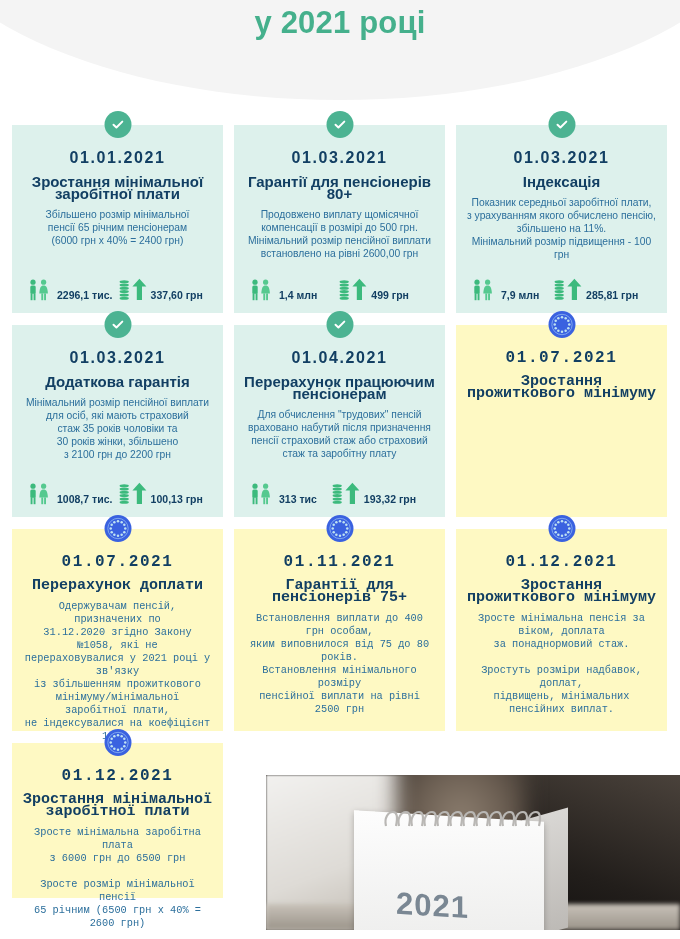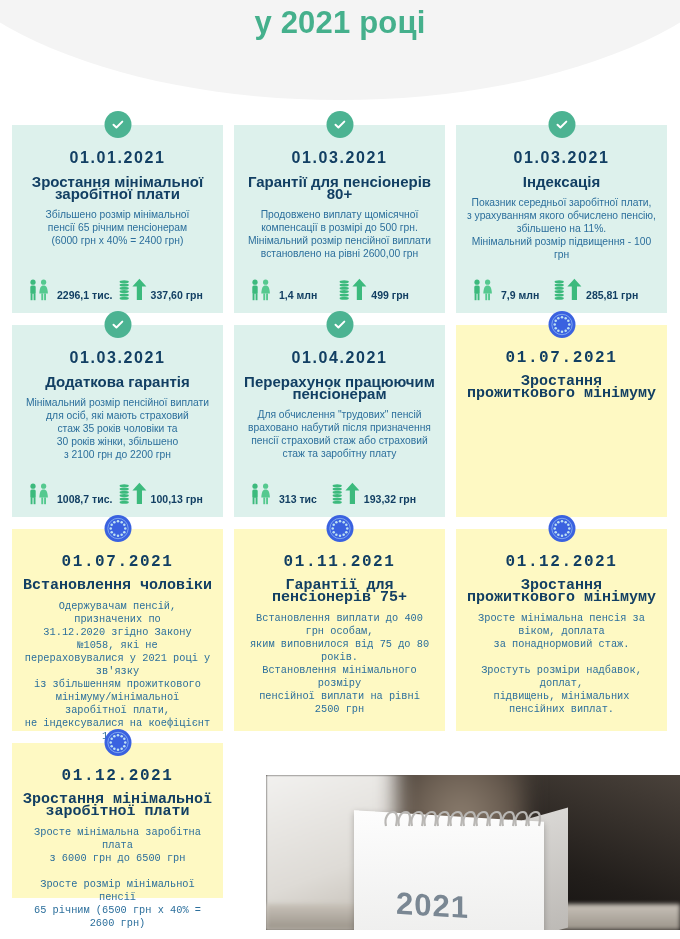--- a/index.html
+++ b/index.html
@@ -390,21 +390,21 @@
             <circle cx="17.15" cy="19.82" r="1.25" fill="#bfe2f2"></circle>
             <circle cx="13.50" cy="20.80" r="1.25" fill="#bfe2f2"></circle>
             <circle cx="9.85" cy="19.82" r="1.25" fill="#bfe2f2"></circle>
             <circle cx="7.18" cy="17.15" r="1.25" fill="#bfe2f2"></circle>
             <circle cx="6.20" cy="13.50" r="1.25" fill="#bfe2f2"></circle>
             <circle cx="7.18" cy="9.85" r="1.25" fill="#bfe2f2"></circle>
             <circle cx="9.85" cy="7.18" r="1.25" fill="#bfe2f2"></circle>
           </svg>
         </div>
         <div class="date">01.07.2021</div>
-        <div class="subtitle">Встановлення чоловіки</div>
+        <div class="subtitle">Перерахунок доплати</div>
         <div class="body">Одержувачам пенсій, призначених по
 31.12.2020 згідно Закону №1058, які не
 перераховувалися у 2021 році у зв'язку
 із збільшенням прожиткового
 мінімуму/мінімальної заробітної плати,
 не індексувалися на коефіцієнт 1,11,
 встановлюється доплата 100 гривень</div>
       </div>
       <div class="card purple r3">
         <div class="badge eu">

